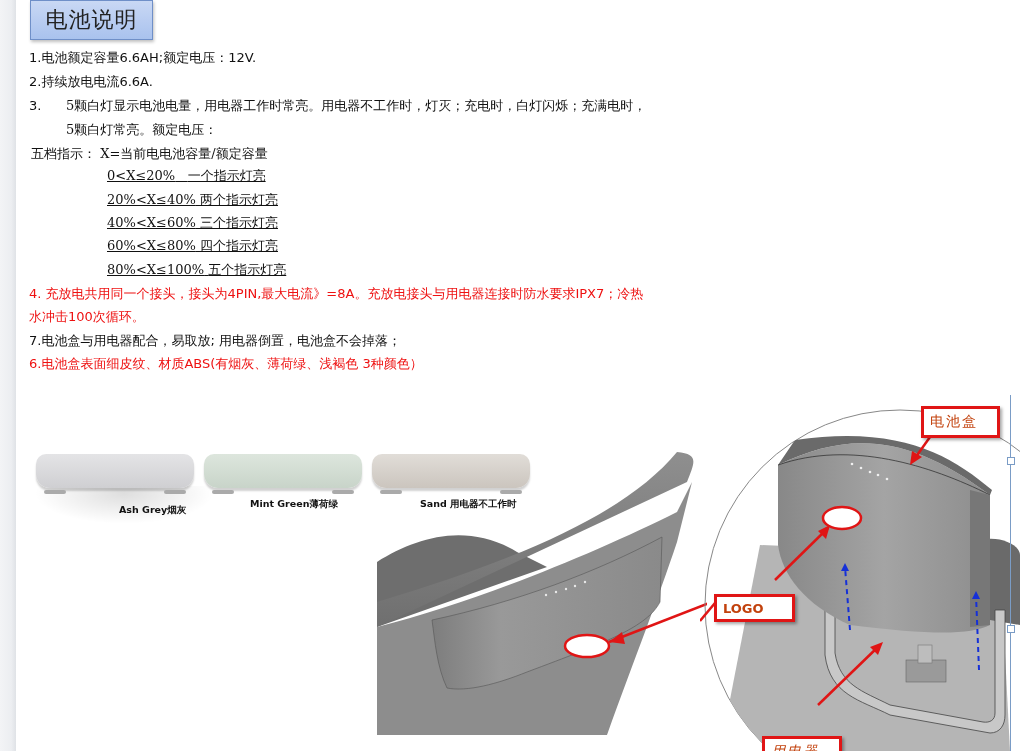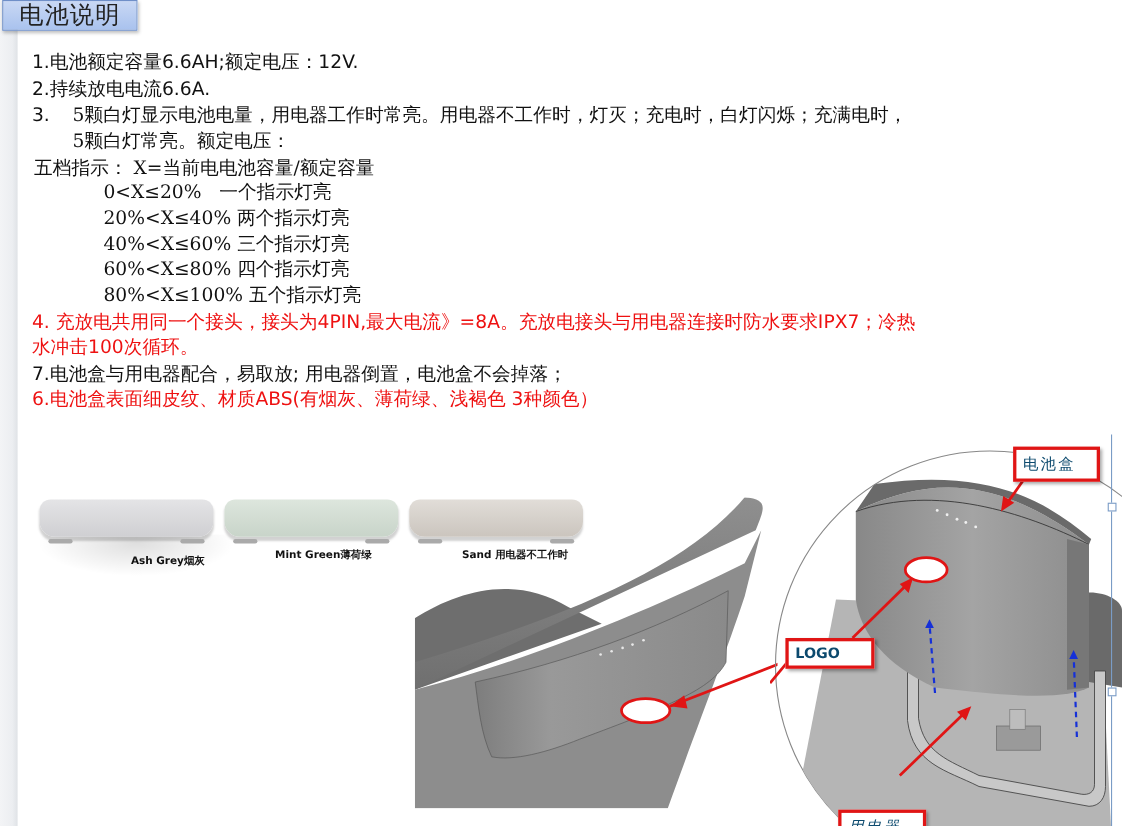--- a/index.html
+++ b/index.html
@@ -1,50 +1,50 @@
 <!DOCTYPE html>
 <html><head>
 <meta charset="utf-8">
 <style>
   html,body{margin:0;padding:0;}
   body{width:1020px;height:751px;overflow:hidden;background:#ffffff;position:relative;
        font-family:"DejaVu Sans","Liberation Sans",sans-serif;color:#111;}
   .left-strip{position:absolute;left:0;top:0;width:16px;height:751px;
        background:linear-gradient(to right,#f3f4f6 0%,#eceef1 70%,#dfe2e6 100%);}
-  .title-box{position:absolute;left:2px;top:0;width:123px;height:28px;box-sizing:border-box;
+  .title-box{position:absolute;left:30px;top:0;width:123px;height:40px;box-sizing:border-box;
        border:1px solid #6f8fc8;background:linear-gradient(#c9d8f4,#a9c2ee);
        box-shadow:1px 2px 3px rgba(0,0,0,.25);
        display:flex;align-items:center;justify-content:center;
        font-family:"DejaVu Serif","Liberation Serif",serif;font-size:22px;color:#222;letter-spacing:1px;}
-  .text{position:absolute;left:29px;font-size:17px;line-height:23px;white-space:nowrap;}
+  .text{position:absolute;left:29px;font-size:13px;line-height:23px;white-space:nowrap;}
   .red{color:#ee1111;}
   .serif{font-family:"DejaVu Serif","Liberation Serif",serif;}
   .ind{left:66px;text-align:right;}
-  .ind2{left:94px;}
+  .ind2{left:107px;text-decoration:underline;}
 
   
   .swatch-strip{position:absolute;left:34px;top:450px;width:500px;height:80px;}
   .swatch{position:absolute;top:4px;height:34px;border-radius:10px 10px 14px 14px;
           box-shadow:0 3px 2px rgba(0,0,0,.18);}
   .swatch .foot{position:absolute;bottom:-6px;height:4px;width:22px;background:#aaa;border-radius:2px;}
   .shadow-blob{position:absolute;left:0;top:36px;width:180px;height:38px;
       background:radial-gradient(ellipse at 50% 20%,rgba(0,0,0,.13),rgba(0,0,0,0) 70%);}
   .sw-label{position:absolute;font-size:9.5px;font-weight:bold;font-family:"DejaVu Sans",sans-serif;color:#111;white-space:nowrap;}
 
   
   .render-left{position:absolute;left:377px;top:452px;width:330px;height:283px;overflow:hidden;}
   
   .render-right{position:absolute;left:700px;top:395px;width:320px;height:356px;overflow:hidden;}
   .vline{position:absolute;left:1010px;top:395px;width:1px;height:356px;background:#7a9cc6;}
   .vhandle{position:absolute;left:1007px;top:457px;width:6px;height:6px;background:#fff;border:1px solid #7a9cc6;}
   .vhandle2{position:absolute;left:1007px;top:625px;width:6px;height:6px;background:#fff;border:1px solid #7a9cc6;}
 
   .callout{position:absolute;background:#fff;border:3px solid #e01515;box-shadow:2px 2px 3px rgba(0,0,0,.35);
-       font-size:14px;color:#0c4a6e;display:flex;align-items:center;padding-left:6px;box-sizing:border-box;letter-spacing:2px;}
-  .callout.logo{font-weight:bold;letter-spacing:0;font-size:13px;}
+       font-size:14px;color:#c2410c;display:flex;align-items:center;padding-left:6px;box-sizing:border-box;letter-spacing:2px;}
+  .callout.logo{font-weight:bold;letter-spacing:0;font-size:13px;margin-top:14px;}
 </style>
 </head>
 <body>
 
 <div class="left-strip"></div>
 
 <div class="title-box">电池说明</div>
 
 <div class="text" style="top:46px">1.电池额定容量6.6AH;额定电压：12V.</div>
 <div class="text" style="top:70px">2.持续放电电流6.6A.</div>

